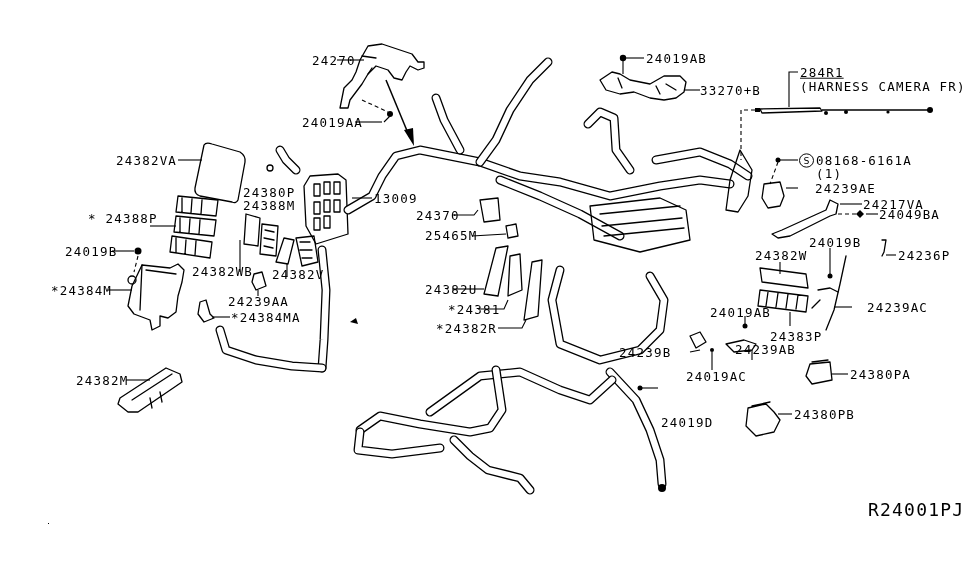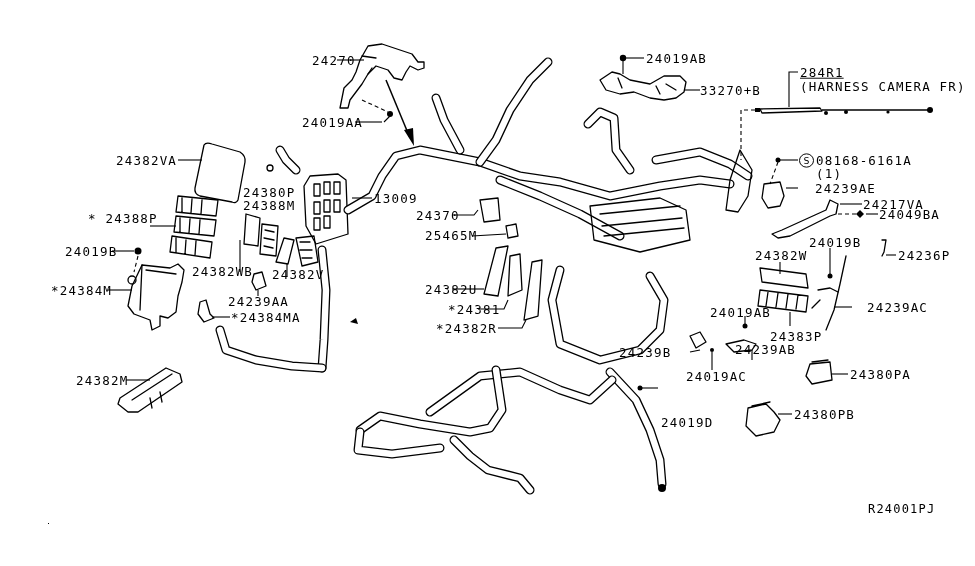--- a/index.html
+++ b/index.html
@@ -272,14 +272,14 @@
 <div class="lbl" style="left:859px;top:301px;margin-left:8px;">24239AC</div>
 <div class="lbl" style="left:770px;top:330px;">24383P</div>
 <div class="lbl" style="left:710px;top:306px;">24019AB</div>
 <div class="lbl" style="left:611px;top:346px;margin-left:8px;">24239B</div>
 <div class="lbl" style="left:724px;top:343px;margin-left:11px;">24239AB</div>
 <div class="lbl" style="left:686px;top:370px;">24019AC</div>
 <div class="lbl" style="left:661px;top:382px;margin-top:34px;">24019D</div>
 <div class="lbl" style="left:850px;top:368px;">24380PA</div>
 <div class="lbl" style="left:794px;top:408px;">24380PB</div>
 
-<div class="lbl" style="left:868px;top:503px;font-size:12px;">R24001PJ</div>
+<div class="lbl" style="left:868px;top:503px;font-size:18px;">R24001PJ</div>
 <div style="position:absolute;left:48px;top:523px;width:1px;height:1px;background:#000;"></div>
 
 </body></html>

